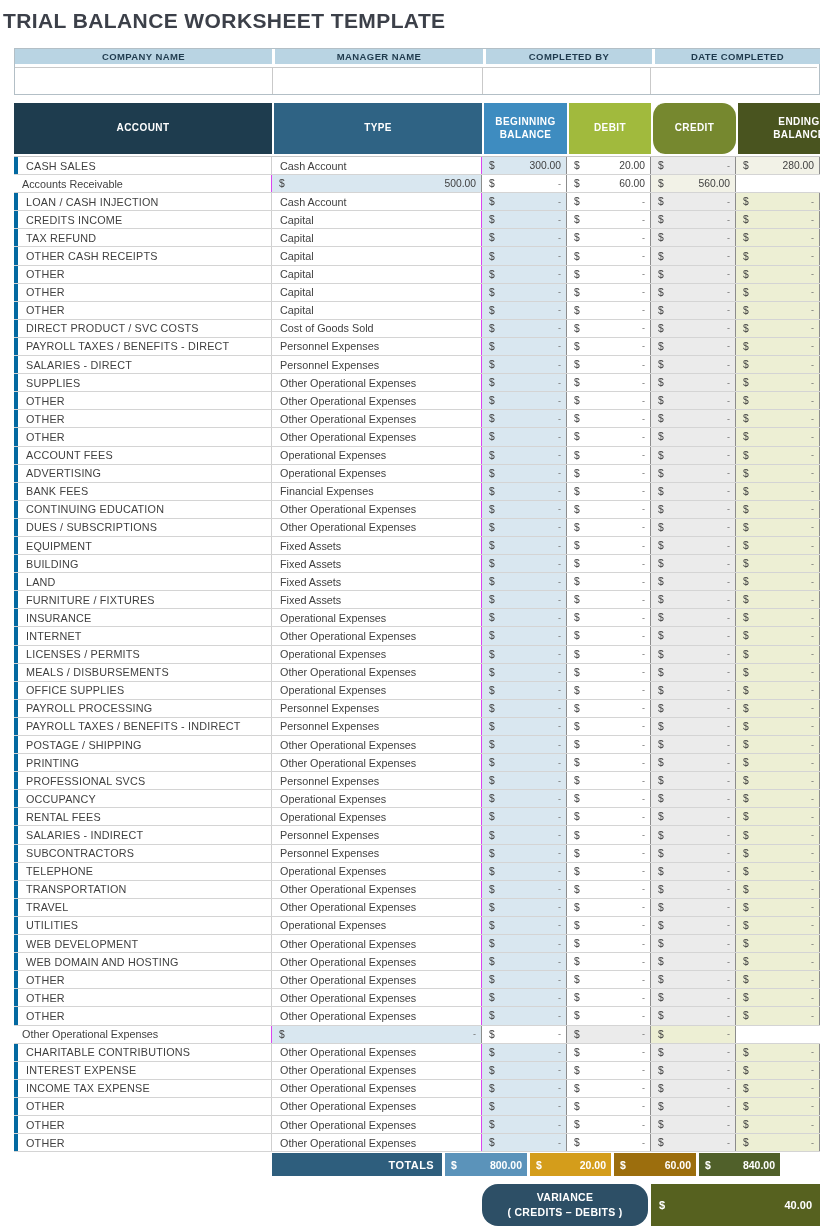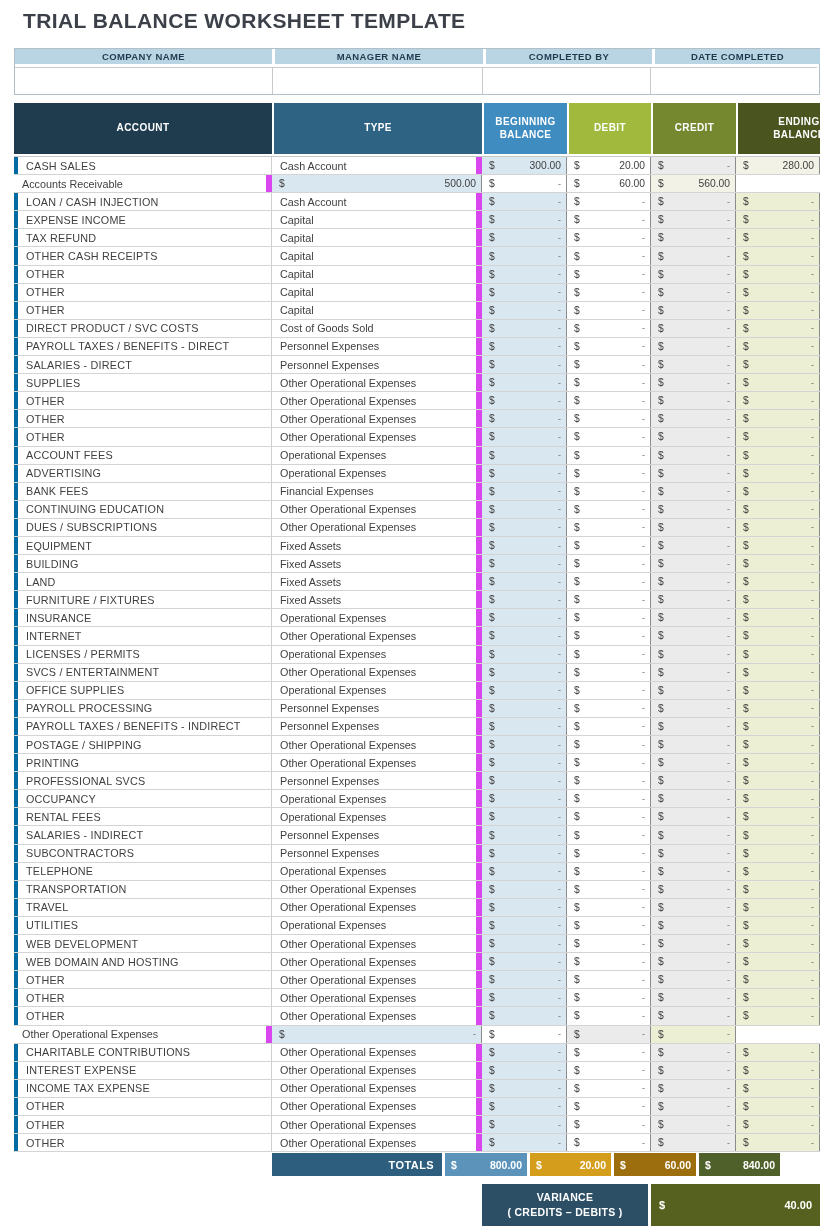--- a/index.html
+++ b/index.html
@@ -3,21 +3,21 @@
 <meta charset="utf-8">
 <style>
   * { margin:0; padding:0; box-sizing:border-box; }
   html,body { background:#ffffff; }
   body {
     width:837px; height:1232px; position:relative; overflow:hidden;
     font-family:"Liberation Sans", sans-serif;
     color:var(--body_text,#3f3f3f);
   }
   .page-title {
-    position:absolute; left:23px; top:9px;
+    position:absolute; left:3px; top:9px;
     font-size:21px; font-weight:800; letter-spacing:.4px;
     color:var(--title_text,#3c4049);
   }
   
   .info-table {
     position:absolute; left:14px; top:48px; width:806px;
     border:1px solid #b3bfc6; background:#ffffff;
   }
   .info-head {
     display:grid; grid-template-columns:257px 210px 168px 167px;
@@ -49,34 +49,34 @@
   .tbl-head-cell {
     color:#ffffff; font-weight:bold; font-size:10px; letter-spacing:.4px;
     display:flex; align-items:center; justify-content:center; text-align:center;
     border-left:2px solid #ffffff; line-height:1.25; padding:0 6px;
   }
   .tbl-head-cell:first-child { border-left:none; }
   .h-account { background:var(--header_account_bg,#1e3c4e); }
   .h-type    { background:var(--header_type_bg,#2f6384); }
   .h-beg     { background:var(--header_beginning_bg,#3e8cc0); }
   .h-debit   { background:var(--header_debit_bg,#a1ba3d); }
-  .h-credit  { background:var(--header_credit_bg,#76882f); }
+  .h-credit  { background:var(--header_credit_bg,#76882f);border-radius:14px; }
   .h-end     { background:var(--header_ending_bg,#49541f);padding-left:46px; }
 
   .tbl-body { border-top:1px solid #c7c7c7; }
   .tbl-row {
     display:grid; grid-template-columns:258px 210px 85px 84px 85px 84px;
     height:18.1px; border-bottom:1px solid #d4d4d4;
   }
   .cell { display:flex; align-items:center; overflow:hidden; white-space:nowrap; }
   .cell-account {
     padding-left:8px; font-size:10.8px; letter-spacing:.2px;
     border-left:4px solid #0369a1; border-right:1px solid #cfcfcf;
   }
-  .cell-type { padding-left:8px; font-size:10.8px; border-right:6px solid #d946ef; }
+  .cell-type { padding-left:8px; font-size:10.8px; border-right:1px solid #d946ef; }
   .cell-money {
     justify-content:space-between; padding:0 5px 0 7px;
     font-size:10.3px; border-right:1px solid #8c8c8c;
   }
   .cell-money .cur { font-weight:normal; }
   .cell-money .val {}
   .cell-money .val.dash { font-size:9px; color:#6e6e6e; }
   .m-beg    { background:var(--cell_beginning_bg,#d9e7f0); }
   .m-debit  { background:var(--cell_debit_bg,#ffffff); }
   .m-credit { background:var(--cell_credit_bg,#ebebeb); }
@@ -102,20 +102,21 @@
   .t-credit { width:85px; background:var(--totals_credit_bg,#9c6e0d); }
   .t-end    { width:84px; background:var(--totals_ending_bg,#50602a); }
 
   
   .variance-row { display:flex; margin:8px 0 0 468px; height:42px; }
   .var-label {
     width:166px; background:var(--variance_label_bg,#2d4f66); color:#fff;
     font-weight:bold; font-size:10.5px; letter-spacing:.3px; line-height:1.4;
     display:flex; flex-direction:column; align-items:center; justify-content:center;
     text-align:center;
+    border-radius:16px;
   }
   .var-value {
     width:169px; margin-left:3px; background:var(--variance_value_bg,#56611f);
     color:#fff; font-weight:bold; font-size:11px;
     display:flex; align-items:center; justify-content:space-between;
     padding:0 8px;
   }
 </style>
 </head>
 <body>
@@ -201,21 +202,21 @@
         <div class="cell cell-money m-credit">
           <span class="cur">$</span>
           <span class="val dash">-</span>
         </div>
         <div class="cell cell-money m-end">
           <span class="cur">$</span>
           <span class="val dash">-</span>
         </div>
       </div>
       <div class="tbl-row">
-        <div class="cell cell-account">EXPENSE INCOME</div>
+        <div class="cell cell-account">CREDITS INCOME</div>
         <div class="cell cell-type">Capital</div>
         <div class="cell cell-money m-beg">
           <span class="cur">$</span>
           <span class="val dash">-</span>
         </div>
         <div class="cell cell-money m-debit">
           <span class="cur">$</span>
           <span class="val dash">-</span>
         </div>
         <div class="cell cell-money m-credit">
@@ -701,21 +702,21 @@
         <div class="cell cell-money m-credit">
           <span class="cur">$</span>
           <span class="val dash">-</span>
         </div>
         <div class="cell cell-money m-end">
           <span class="cur">$</span>
           <span class="val dash">-</span>
         </div>
       </div>
       <div class="tbl-row">
-        <div class="cell cell-account">SVCS / ENTERTAINMENT</div>
+        <div class="cell cell-account">MEALS / DISBURSEMENTS</div>
         <div class="cell cell-type">Other Operational Expenses</div>
         <div class="cell cell-money m-beg">
           <span class="cur">$</span>
           <span class="val dash">-</span>
         </div>
         <div class="cell cell-money m-debit">
           <span class="cur">$</span>
           <span class="val dash">-</span>
         </div>
         <div class="cell cell-money m-credit">

